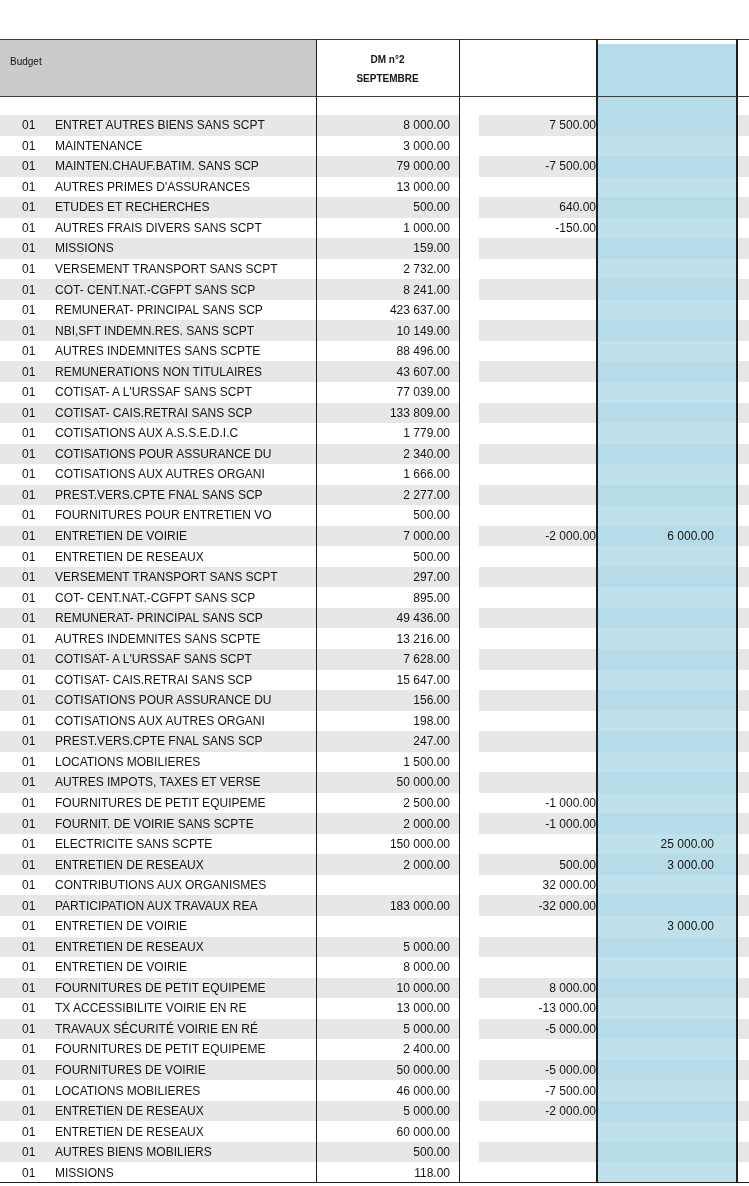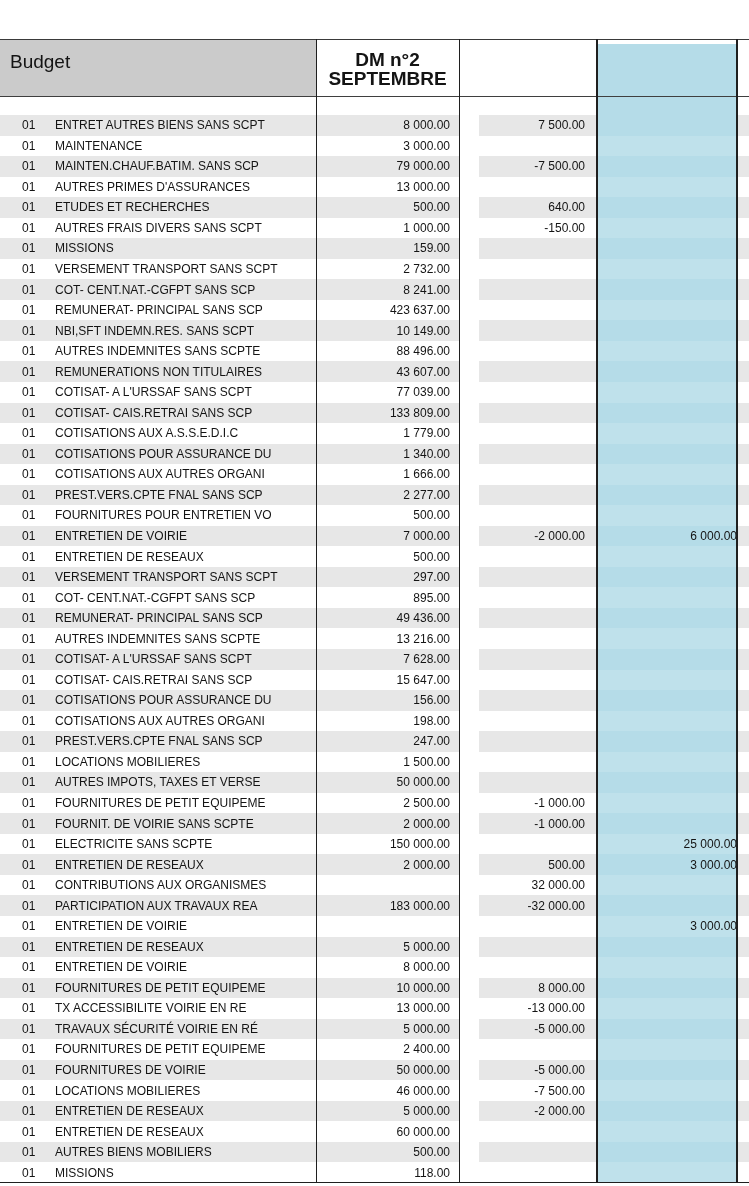--- a/index.html
+++ b/index.html
@@ -15,21 +15,21 @@
     width:749px;height:1186px;overflow:hidden;background:#ffffff;
     font-family:"Liberation Sans","DejaVu Sans",sans-serif;color:var(--text);
     position:relative;
   }
   .stage{position:absolute;left:0;top:0;width:749px;height:1186px;}
 
   
   .header{position:absolute;left:0;top:40px;width:749px;height:57px;display:grid;
           grid-template-columns:316px 143px 137px 142px 11px;}
   .hcell{display:flex;flex-direction:column;justify-content:center;align-items:center;
-         font-size:19px;line-height:19px;text-align:center;}
+         font-size:10px;line-height:19px;text-align:center;}
   .h-budget{background:var(--header-gray);justify-content:flex-start;align-items:flex-start;
             padding:12px 0 0 10px;box-sizing:border-box;}
   
   .blue-head{position:absolute;left:596px;top:44px;width:142px;height:71px;background:var(--blue);}
   .h-dm2{position:relative;z-index:2;font-weight:bold;}
 
   
   .bline{position:absolute;pointer-events:none;z-index:5;background:var(--border-dark);}
   .b-top{left:0;top:39px;width:749px;height:1px;background:#3a3a3a;}
   .b-headbottom{left:0;top:96px;width:749px;height:1px;background:#3f3f3f;}
@@ -43,22 +43,22 @@
   .rows{position:absolute;left:0;top:115px;width:749px;height:1068px;
         display:grid;grid-template-rows:repeat(52,1fr);z-index:1;}
   .row{display:grid;grid-template-columns:316px 143px 137px 142px 11px;align-items:center;
        font-size:12px;}
   .cell{height:100%;display:flex;align-items:center;box-sizing:border-box;overflow:hidden;}
   .c-budget{padding-left:22px;}
   .code{width:33px;flex:none;}
   .label{white-space:nowrap;}
   .c-num{justify-content:flex-end;white-space:nowrap;}
   .c-bp{padding-right:9px;}
-  .c-dm1{padding-right:11px;margin-left:20px;}
-  .c-dm2{padding-right:1px;background:var(--blue);}
+  .c-dm1{margin-left:20px;}
+  .c-dm2{padding-right:24px;background:var(--blue);}
   .row.light .c-dm2{background:var(--blue-light);text-align:right;}
   .row.striped .c-budget,.row.striped .c-bp,.row.striped .c-dm1,.row.striped .c-sliver{
     background:var(--stripe-gray);}
 </style>
 </head>
 <body>
 
 <div class="stage">
 
   <div class="blue-head"></div>
@@ -233,21 +233,21 @@
     <div class="cell c-num c-bp">1 779.00</div>
     <div class="cell c-num c-dm1"></div>
     <div class="cell c-num c-dm2"></div>
     <div class="cell c-sliver"></div>
   </div>
       <div class="row striped">
     <div class="cell c-budget">
       <span class="code">01</span>
       <span class="label">COTISATIONS POUR ASSURANCE DU</span>
     </div>
-    <div class="cell c-num c-bp">1 340.00</div>
+    <div class="cell c-num c-bp">2 340.00</div>
     <div class="cell c-num c-dm1"></div>
     <div class="cell c-num c-dm2"></div>
     <div class="cell c-sliver"></div>
   </div>
       <div class="row light">
     <div class="cell c-budget">
       <span class="code">01</span>
       <span class="label">COTISATIONS AUX AUTRES ORGANI</span>
     </div>
     <div class="cell c-num c-bp">1 666.00</div>

